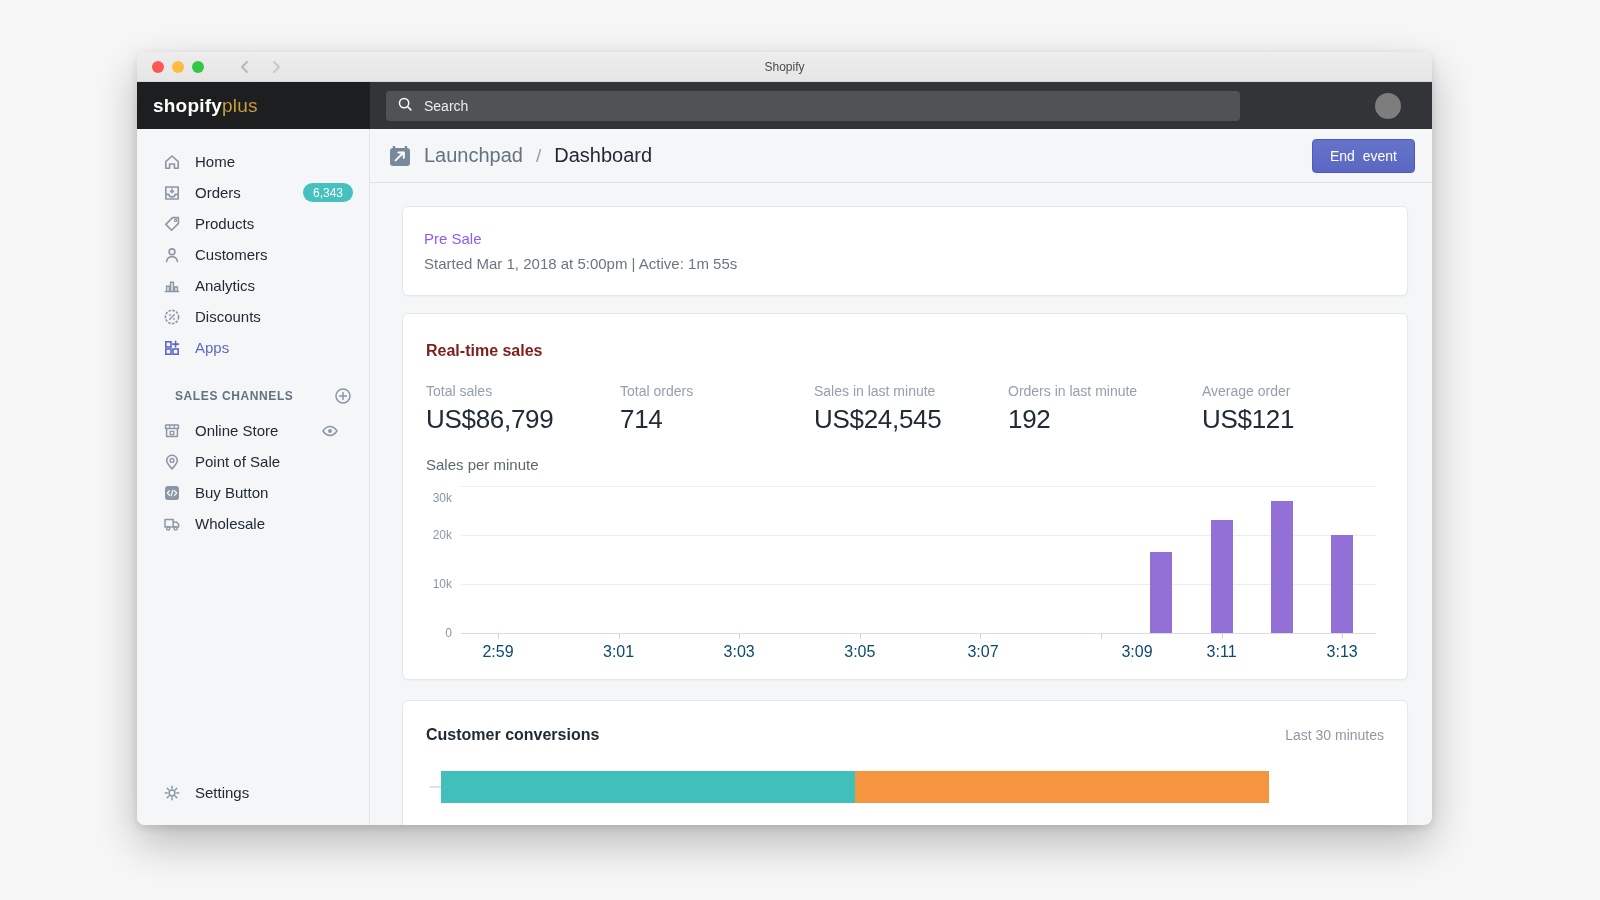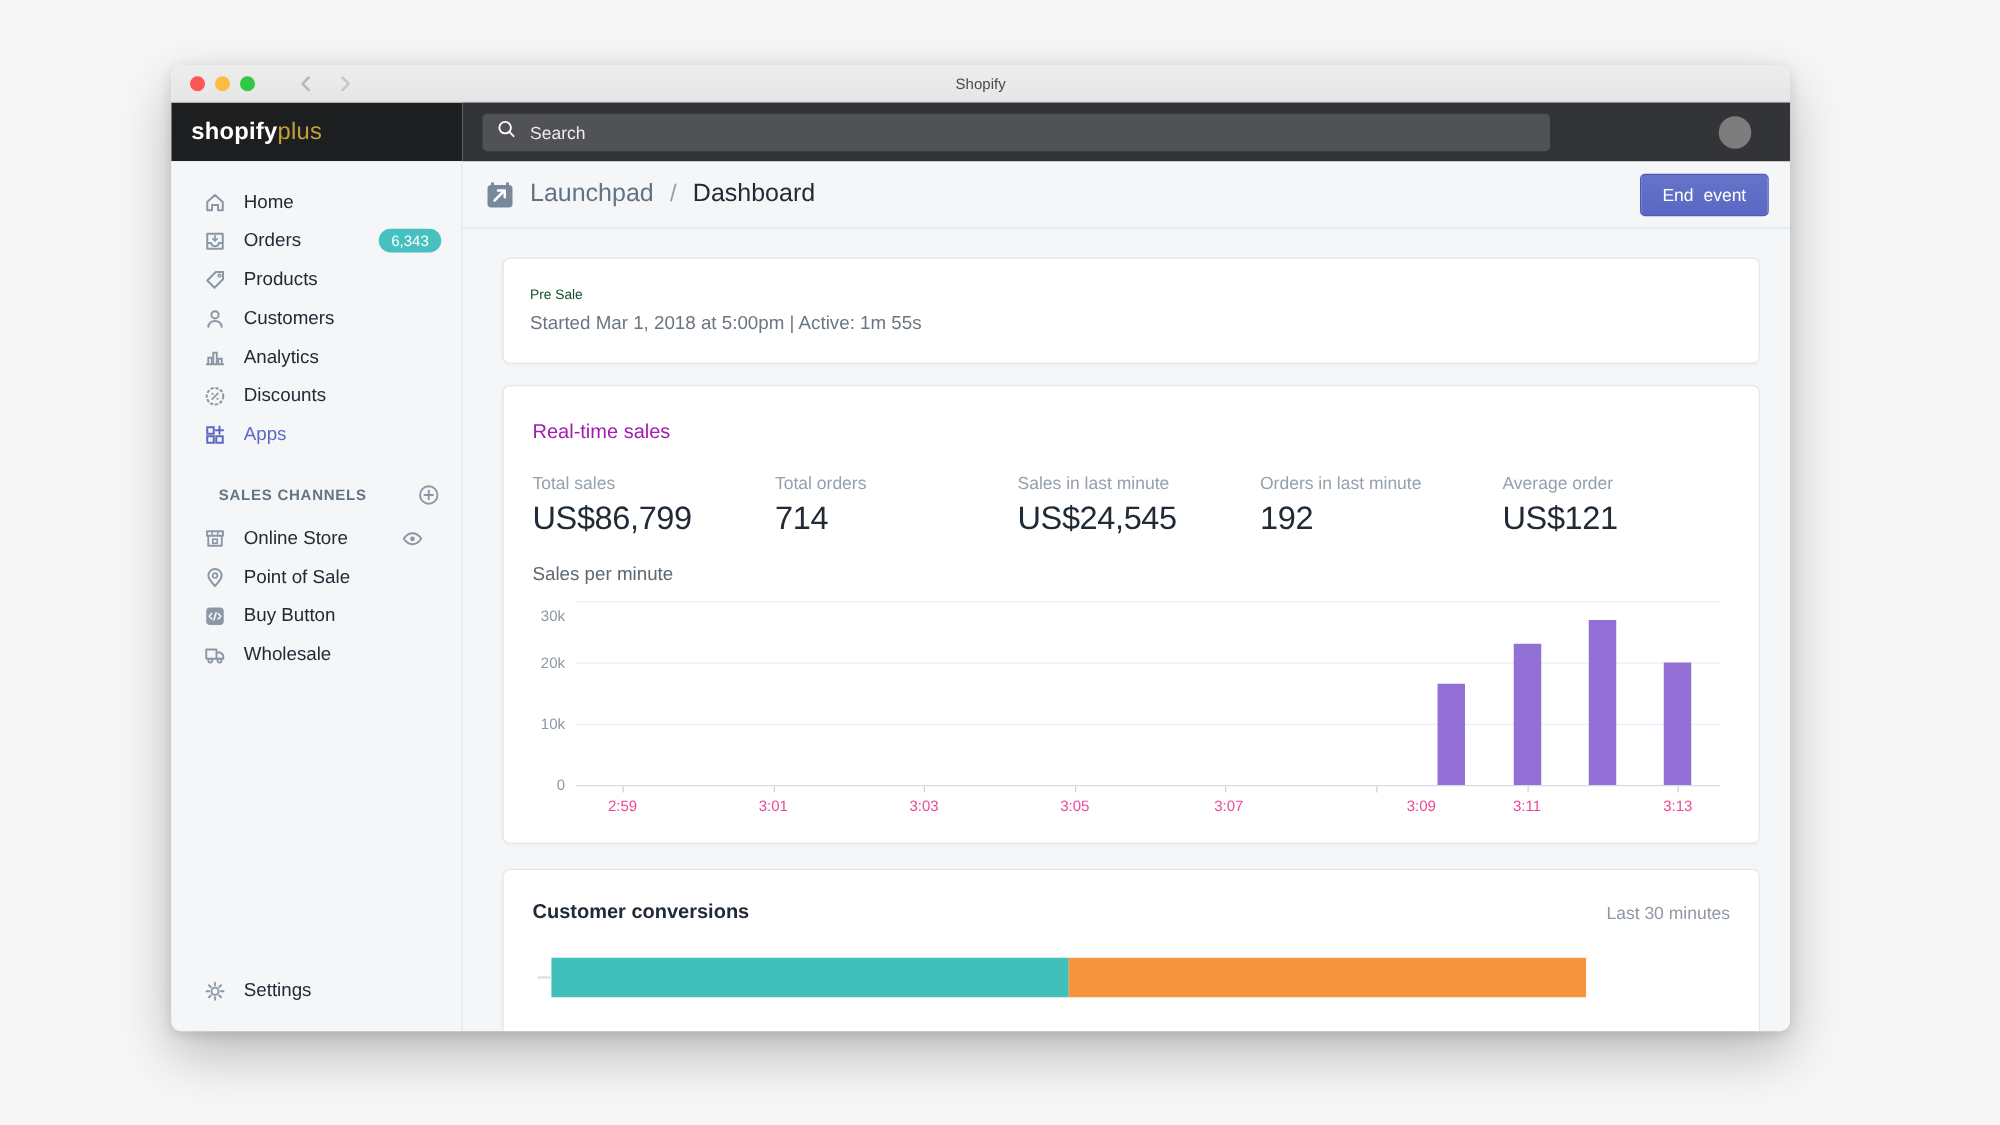--- a/index.html
+++ b/index.html
@@ -57,36 +57,36 @@
   .crumb-app { color:#637381; font-size:20px; margin-left:11px; cursor:pointer; }
   .crumb-sep { color:#919eab; font-size:19px; margin:0 13px; }
   .crumb-page { color:#212b36; font-size:20px; }
   .end-btn { margin-left:auto; background:linear-gradient(#6673c9,#5a68c2); border:1px solid #4c5abc;
     color:#fff; font-size:14px; padding:8px 17px; border-radius:4px; cursor:pointer; word-spacing:4px;
     font-family:"Liberation Sans", sans-serif; }
   .content { flex:1; padding:23px 24px 0 32px; overflow:hidden; }
   .card { background:#fff; border:1px solid #e4e8ec; border-radius:6px; box-shadow:0 1px 2px rgba(0,0,0,.04); }
   
   .presale { padding:23px 21px; }
-  .presale-title { color:#14532d; font-size:11px; cursor:pointer; }
+  .presale-title { color:#8b5cf6; font-size:15px; cursor:pointer; }
   .presale-sub { color:#6b7681; font-size:15px; margin-top:8px; }
   
   .realtime { margin-top:17px; padding:28px 23px 0; }
-  .rt-title { font-size:16px; font-weight:normal; color:#a21caf; }
+  .rt-title { font-size:16px; font-weight:bold; color:#7f1d1d; }
   .metrics { display:flex; margin-top:23px; }
   .metric { width:194px; flex:none; }
   .metric-label { font-size:14px; color:#95a0ab; }
   .metric-value { font-size:26px; color:#212b36; margin-top:5px; letter-spacing:-.3px; }
   .chart-title { margin-top:21px; font-size:15px; font-weight:normal; color:#5c6770; }
   .plot { position:relative; height:148px; margin:13px 0 45px 35px; width:915px; }
   .gridline { position:absolute; left:0; right:0; height:1px; background:#eaeef4; }
   .gridline.zero { background:#d5dce8; }
   .ylabel { position:absolute; right:100%; margin-right:9px; font-size:12px; color:#8c97a3; transform:translateY(-50%); }
   .xtick { position:absolute; top:148px; width:1px; height:5px; background:#c9d3e2; }
-  .xlabel { position:absolute; top:157px; font-size:12px; color:#ec4899; transform:translateX(-50%);text-align:right; }
+  .xlabel { position:absolute; top:157px; font-size:16px; color:#0c4a6e; transform:translateX(-50%);text-align:right; }
   .bar { position:absolute; bottom:1px; width:22px; }
   
   .conversions { margin-top:20px; padding:25px 23px 60px; }
   .conv-head { display:flex; align-items:center; }
   .conv-title { font-size:16px; font-weight:bold; color:#212b36; }
   .conv-period { margin-left:auto; font-size:14px; color:#8e98a3; }
   .conv-wrap { position:relative; margin:27px 0 0 15px; width:828px; height:32px; }
   .conv-tick { position:absolute; left:-11px; top:15px; width:11px; height:2px; background:#dce1f0; }
   .conv-bar { display:flex; height:100%; overflow:hidden; }
   .conv-seg { height:100%; }

